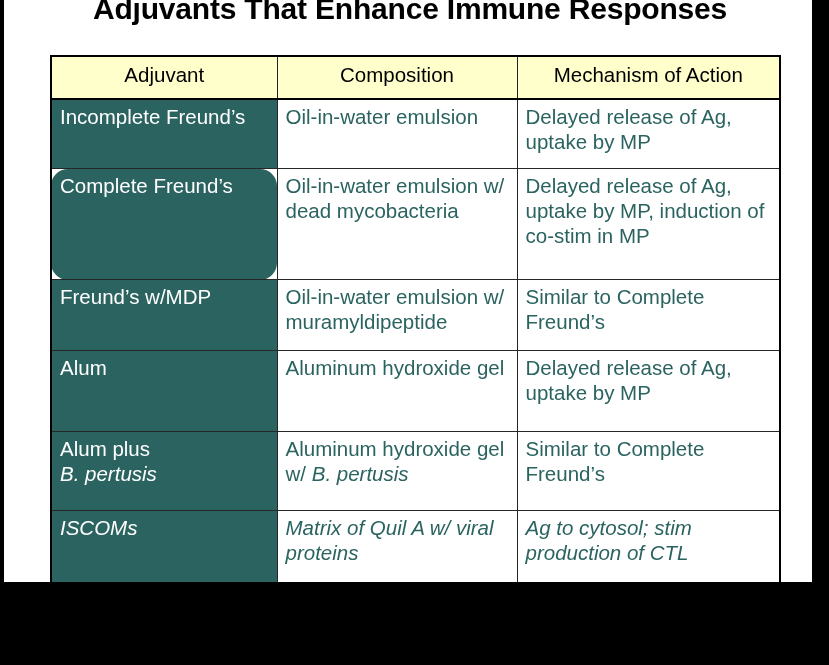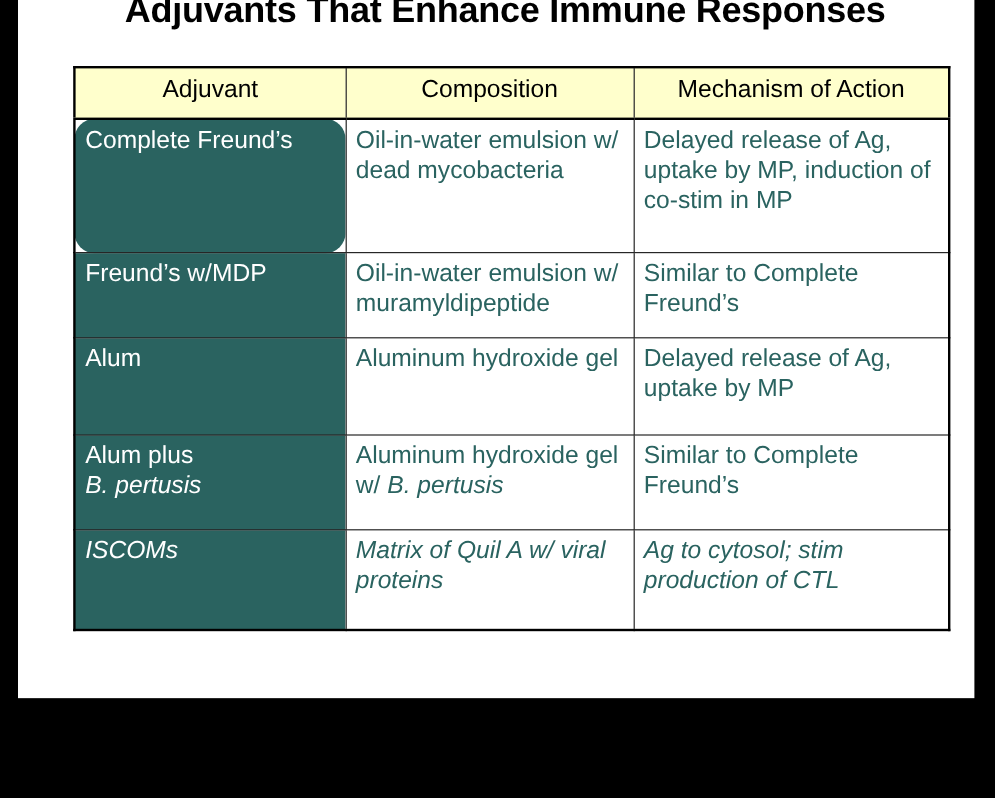--- a/index.html
+++ b/index.html
@@ -9,21 +9,21 @@
   }
   body {
     width: 829px;
     height: 665px;
     overflow: hidden;
     font-family: "Liberation Sans", sans-serif;
   }
 
   #slide {
     position: absolute;
-    left: 15px;
+    left: 4px;
     top: 0;
     width: 812px;
     height: 582px;
     background: #ffffff;
     overflow: hidden;
   }
 
   #black-right {
     position: absolute;
     left: 812px;
@@ -126,20 +126,25 @@
           <col class="c3">
       </colgroup>
       <thead>
         <tr>
           <th>Adjuvant</th>
           <th>Composition</th>
           <th>Mechanism of Action</th>
         </tr>
       </thead>
       <tbody>
+        <tr class="r1">
+          <td class="name">Incomplete Freund’s</td>
+          <td class="body">Oil-in-water emulsion</td>
+          <td class="body">Delayed release of Ag, uptake by MP</td>
+        </tr>
         <tr class="r2">
           <td class="name">Complete Freund’s</td>
           <td class="body">Oil-in-water emulsion w/ dead mycobacteria</td>
           <td class="body">Delayed release of Ag, uptake by MP, induction of co-stim in MP</td>
         </tr>
         <tr class="r3">
           <td class="name">Freund’s w/MDP</td>
           <td class="body">Oil-in-water emulsion w/ muramyldipeptide</td>
           <td class="body">Similar to Complete Freund’s</td>
         </tr>

